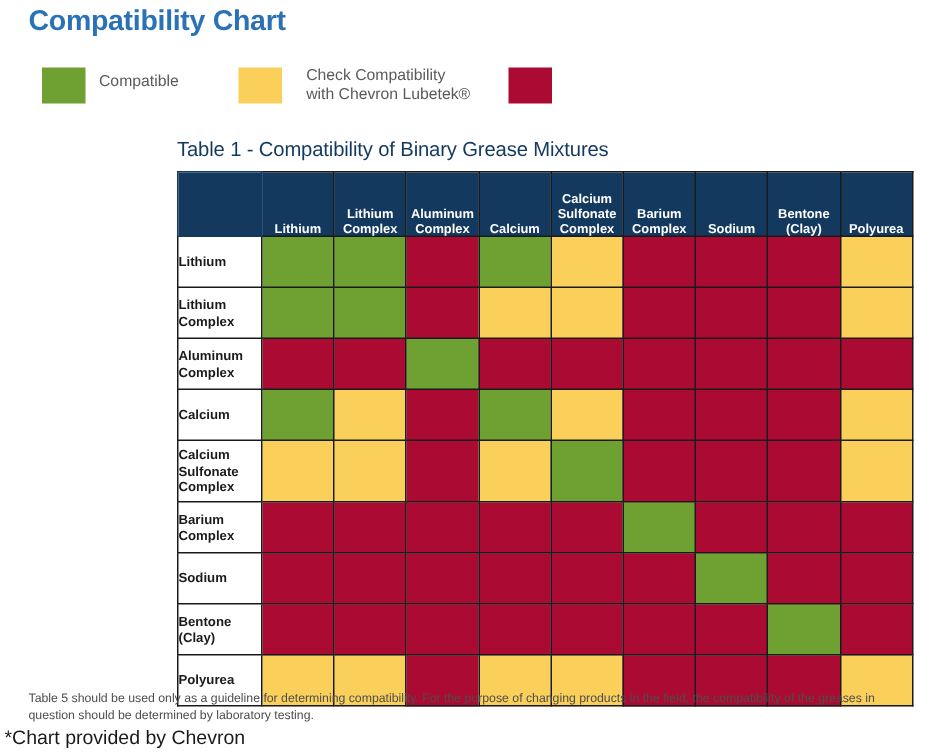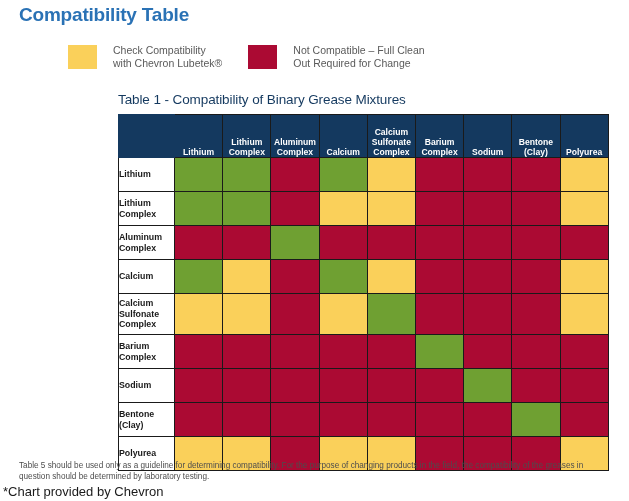--- a/index.html
+++ b/index.html
@@ -136,34 +136,36 @@
     position: absolute;
     left: 3px;
     top: 484px;
     font-size: 13px;
     color: #1a1a1a;
   }
 </style>
 </head>
 <body>
 
-<div class="page-title">Compatibility Table</div>
+<div class="page-title">Compatibility Chart</div>
 
 <div class="legend">
+  <div class="legend-item">
+    <div class="legend-swatch" style="background:#6fa032"></div>
+    <div class="legend-label">Compatible</div>
+  </div>
   <div class="lg-gap-1"></div>
   <div class="legend-item two-line">
     <div class="legend-swatch" style="background:#fad05a"></div>
     <div class="legend-label">Check Compatibility
 with Chevron Lubetek®</div>
   </div>
   <div class="lg-gap-2"></div>
   <div class="legend-item two-line">
     <div class="legend-swatch" style="background:#ab0a33"></div>
-    <div class="legend-label">Not Compatible – Full Clean
-Out Required for Change</div>
   </div>
 </div>
 
 <div class="table-title">Table 1 - Compatibility of Binary Grease Mixtures</div>
 
 <table class="matrix">
   <colgroup id="matrix-colgroup">
     <col class="rowlabel-col">
   <col class="data-col">
       <col class="data-col">

